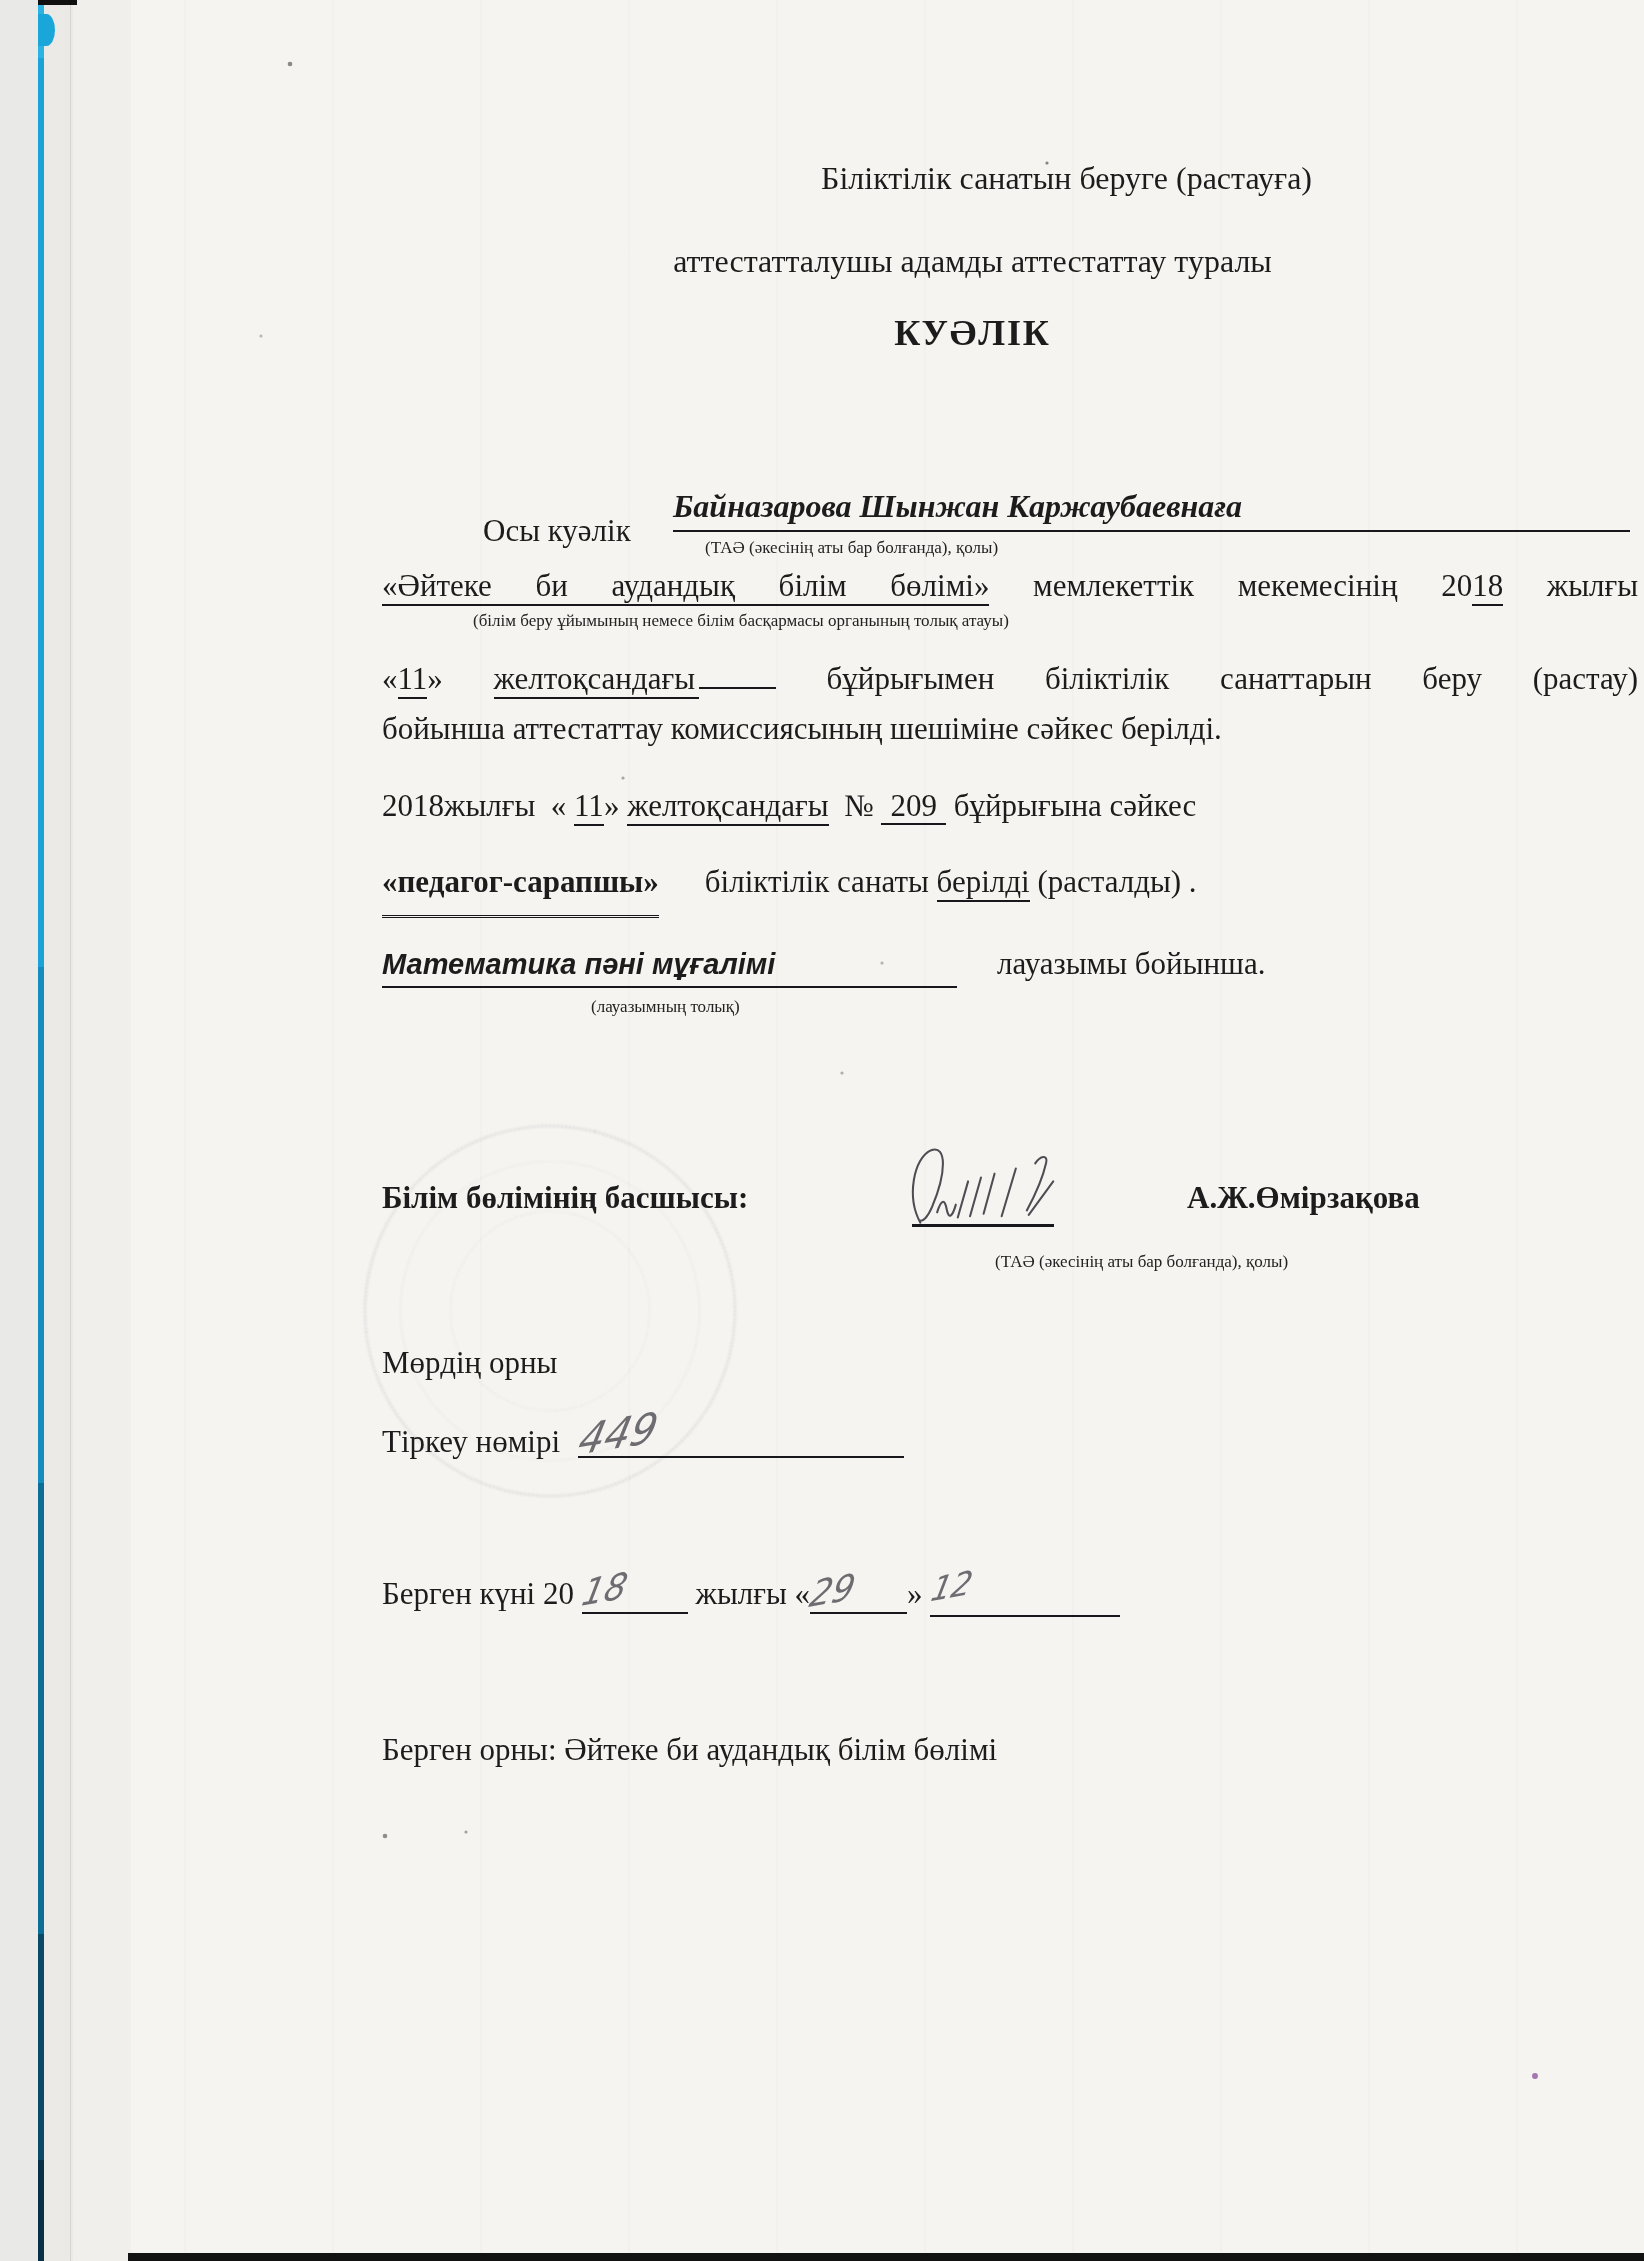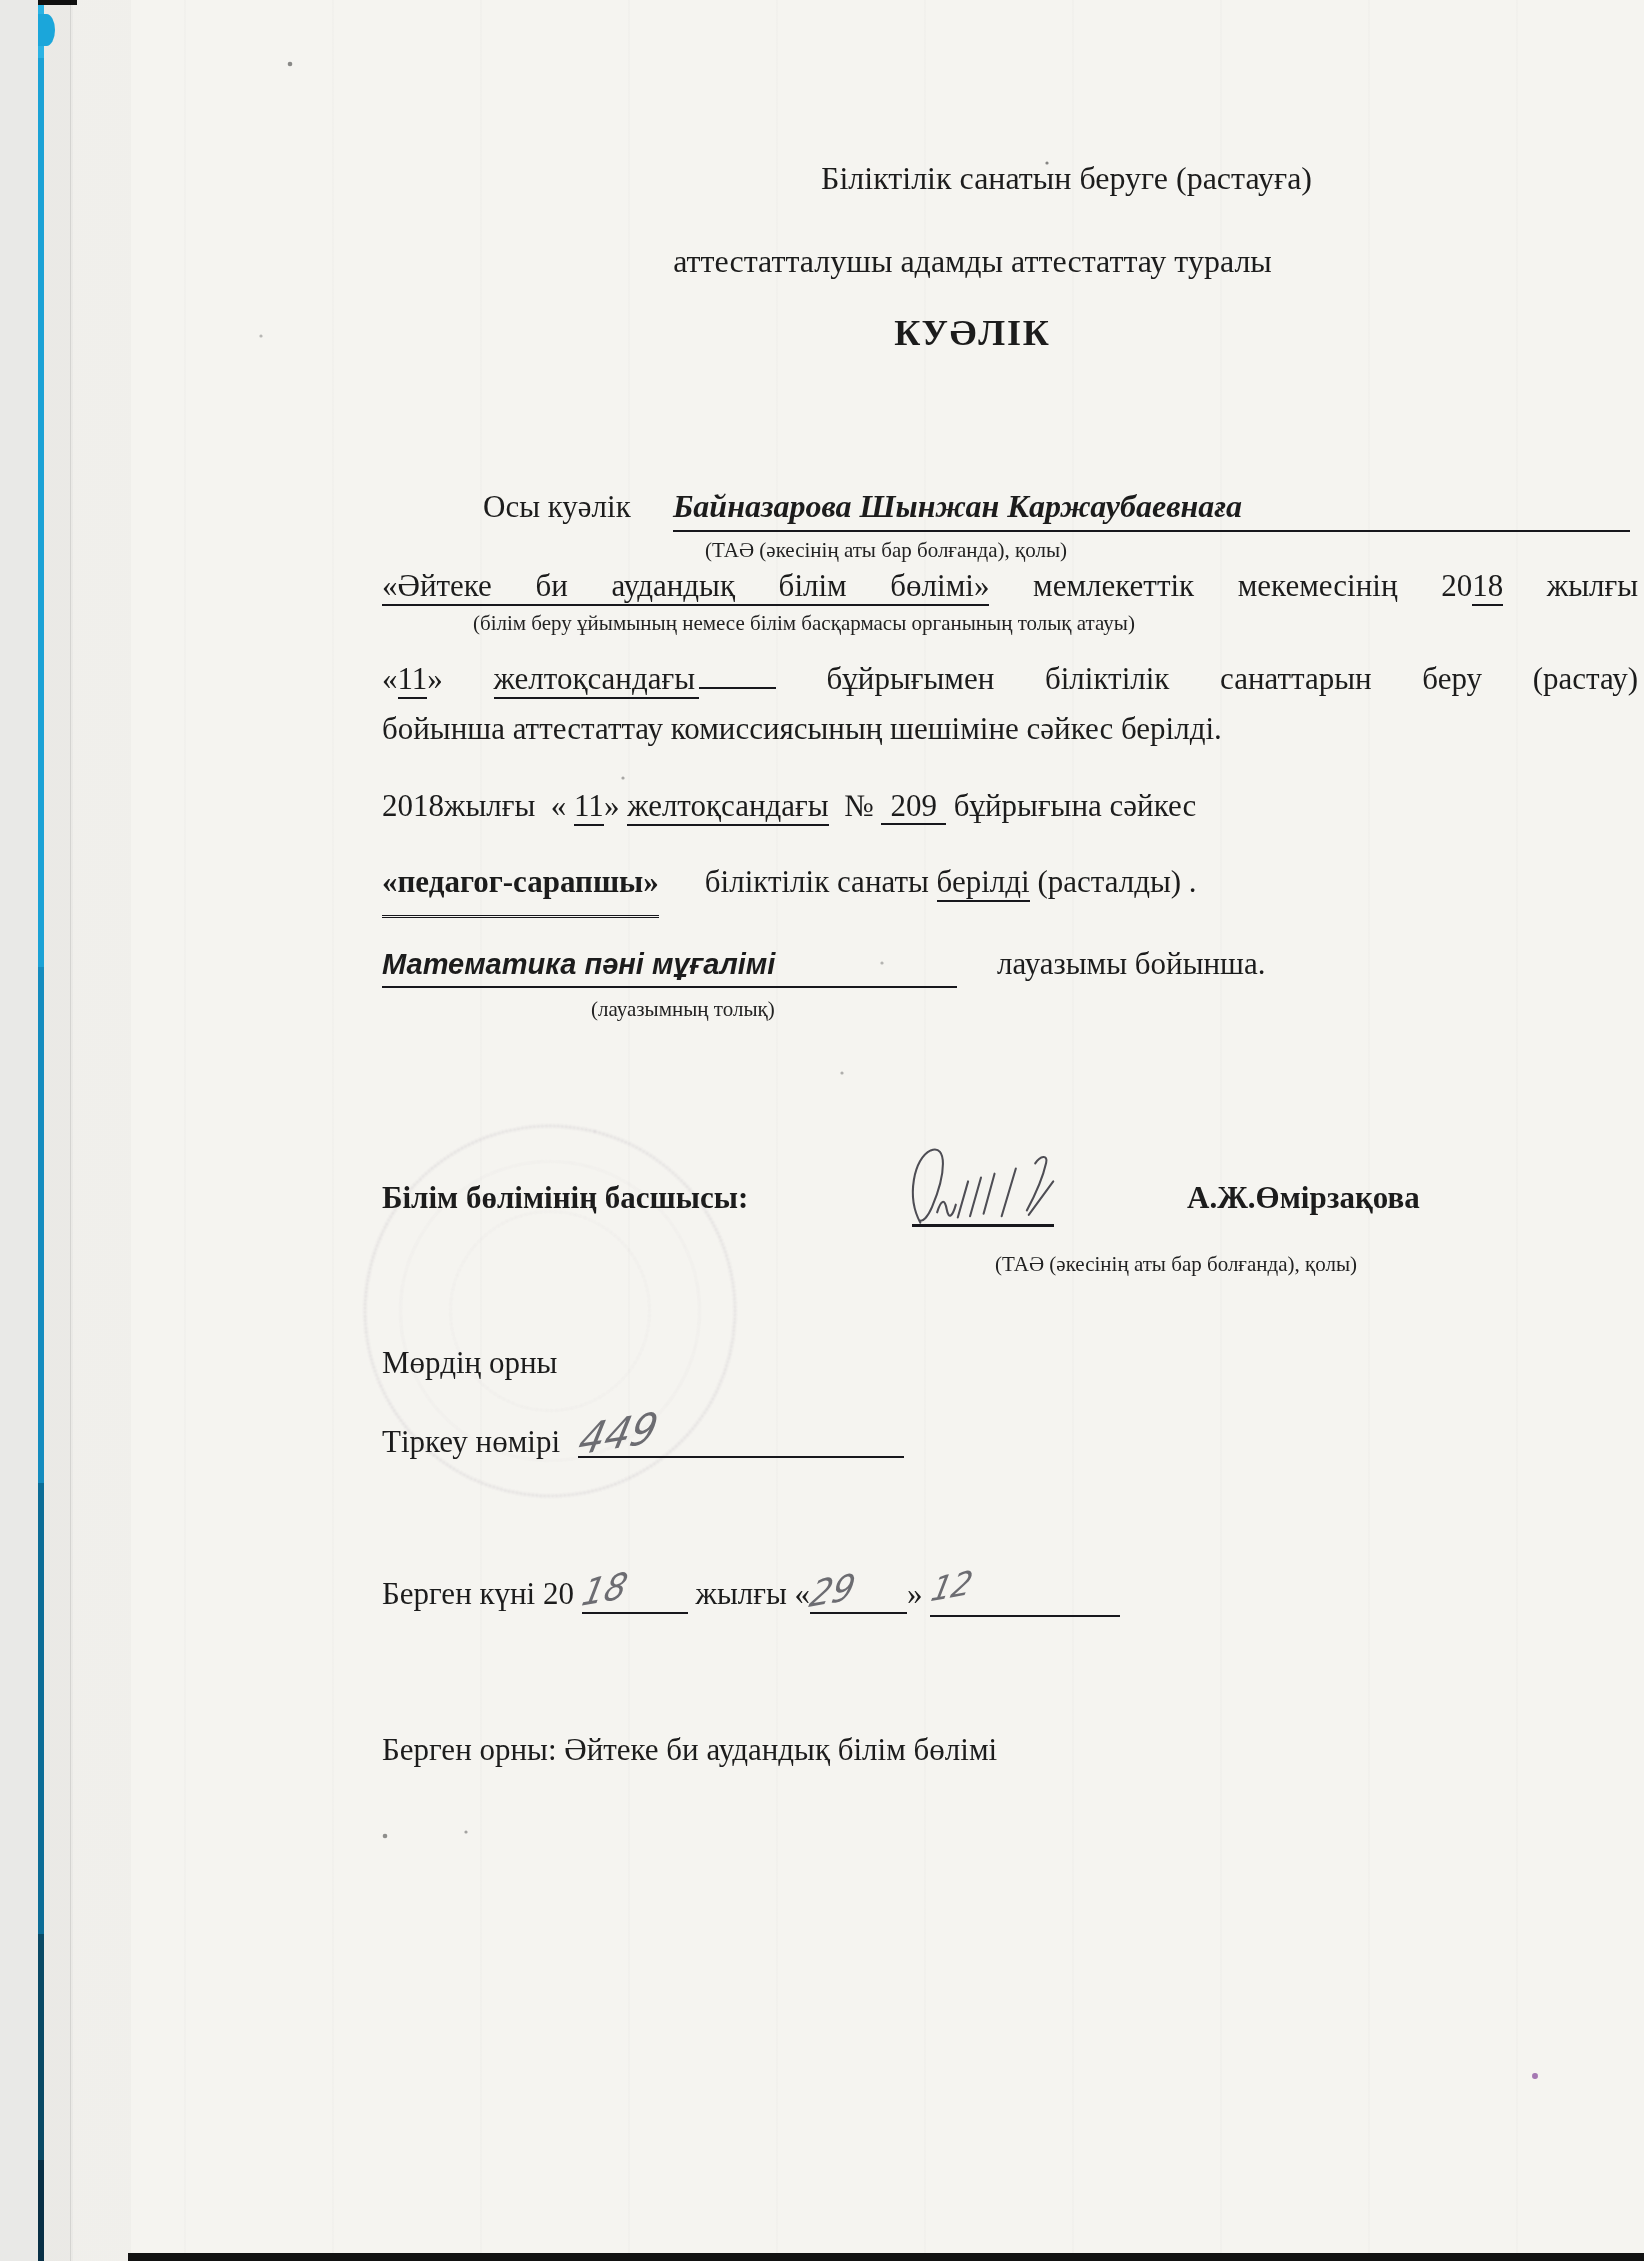--- a/index.html
+++ b/index.html
@@ -7,21 +7,21 @@
     position:relative;width:1644px;height:2261px;overflow:hidden;
     background:linear-gradient(90deg, rgba(0,0,0,0.045) 0 35px, rgba(0,0,0,0.02) 35px 93px, rgba(0,0,0,0) 93px), #f5f4f0;
     font-family:"Liberation Serif","DejaVu Serif",serif;color:#1c1c1c;margin-left:38px;
   }
   .page::before{content:"";position:absolute;inset:0;pointer-events:none;
     background:repeating-linear-gradient(90deg, transparent 0 146px, rgba(70,70,80,0.018) 146px 148px);}
   .abs{position:absolute;}
   .t{font-size:31px;line-height:1.12;}
   .t50{font-size:32px;line-height:1.1;}
   .hdg{font-size:36px;font-weight:700;letter-spacing:1.9px;}
-  .cap{font-size:21px;color:#222;}
+  .cap{font-size:17px;color:#222;}
   .b{font-weight:700;}
   .bi{font-weight:700;font-style:italic;}
   .u4{border-bottom:2.6px solid #17171c;padding-bottom:1.3px;}
   .u6{border-bottom:3.9px double #17171c;padding-bottom:16px;}
   .justify-last{text-align:justify;text-align-last:justify;}
   .blank{display:inline-block;border-bottom:2.6px solid #17171c;vertical-align:baseline;}
   .blankpad{display:inline-block;width:77px;border-bottom:2.6px solid #17171c;height:1em;vertical-align:baseline;}
   .pos-font{font-family:"Liberation Sans","DejaVu Sans",sans-serif;font-size:29px;}
   .hw{font-family:"DejaVu Sans",sans-serif;font-style:italic;font-weight:400;color:#55555c;
       display:inline-block;transform:rotate(-9deg) skewX(-16deg);opacity:.85;}
@@ -64,21 +64,21 @@
   <div class="abs bottom-right-mark"></div>
   <div class="abs right-edge-mark"></div>
   <div class="abs specks"></div>
 
   <div class="abs stamp"></div>
 
   <div class="abs t50" style="left:361px;top:161px;width:1335px;text-align:center;">Біліктілік санатын беруге (растауға)</div>
   <div class="abs t50" style="left:335px;top:244px;width:1199px;text-align:center;">аттестатталушы  адамды аттестаттау туралы</div>
   <div class="abs hdg" style="left:335px;top:312px;width:1199px;text-align:center;">КУӘЛІК</div>
 
-  <div class="abs t" style="left:445px;top:490px;font-family:Liberation Serif, serif;">Осы куәлік</div>
+  <div class="abs t" style="left:445px;top:514px;font-family:Liberation Serif, serif;">Осы куәлік</div>
   <div class="abs blank" style="left:635px;top:489px;width:957px;height:41px;"><span class="bi t50">Байназарова Шынжан Каржаубаевнаға</span></div>
   <div class="abs cap" style="left:667px;top:538px;">(ТАӘ (әкесінің аты бар болғанда), қолы)</div>
 
   <div class="abs t justify-last" style="left:344px;top:569px;width:1256px;"><span class="u4">«Әйтеке би аудандық білім бөлімі»</span> <span>мемлекеттік мекемесінің</span> <span style="white-space:nowrap;"><span>20</span><span class="u4">18</span></span> <span>жылғы</span></div>
   <div class="abs cap" style="left:435px;top:611px;">(білім беру ұйымының немесе білім басқармасы органының толық атауы)</div>
 
   <div class="abs t justify-last" style="left:344px;top:656px;width:1256px;"><span style="white-space:nowrap;"><span>«</span><span class="u4">11</span><span>»</span></span> <span class="u4" style="padding-right:3.9px;">желтоқсандағы</span><span class="blankpad"></span> <span>бұйрығымен біліктілік санаттарын беру (растау)</span></div>
 
   <div class="abs t" style="left:344px;top:712px;">бойынша аттестаттау комиссиясының шешіміне сәйкес берілді.</div>
 

